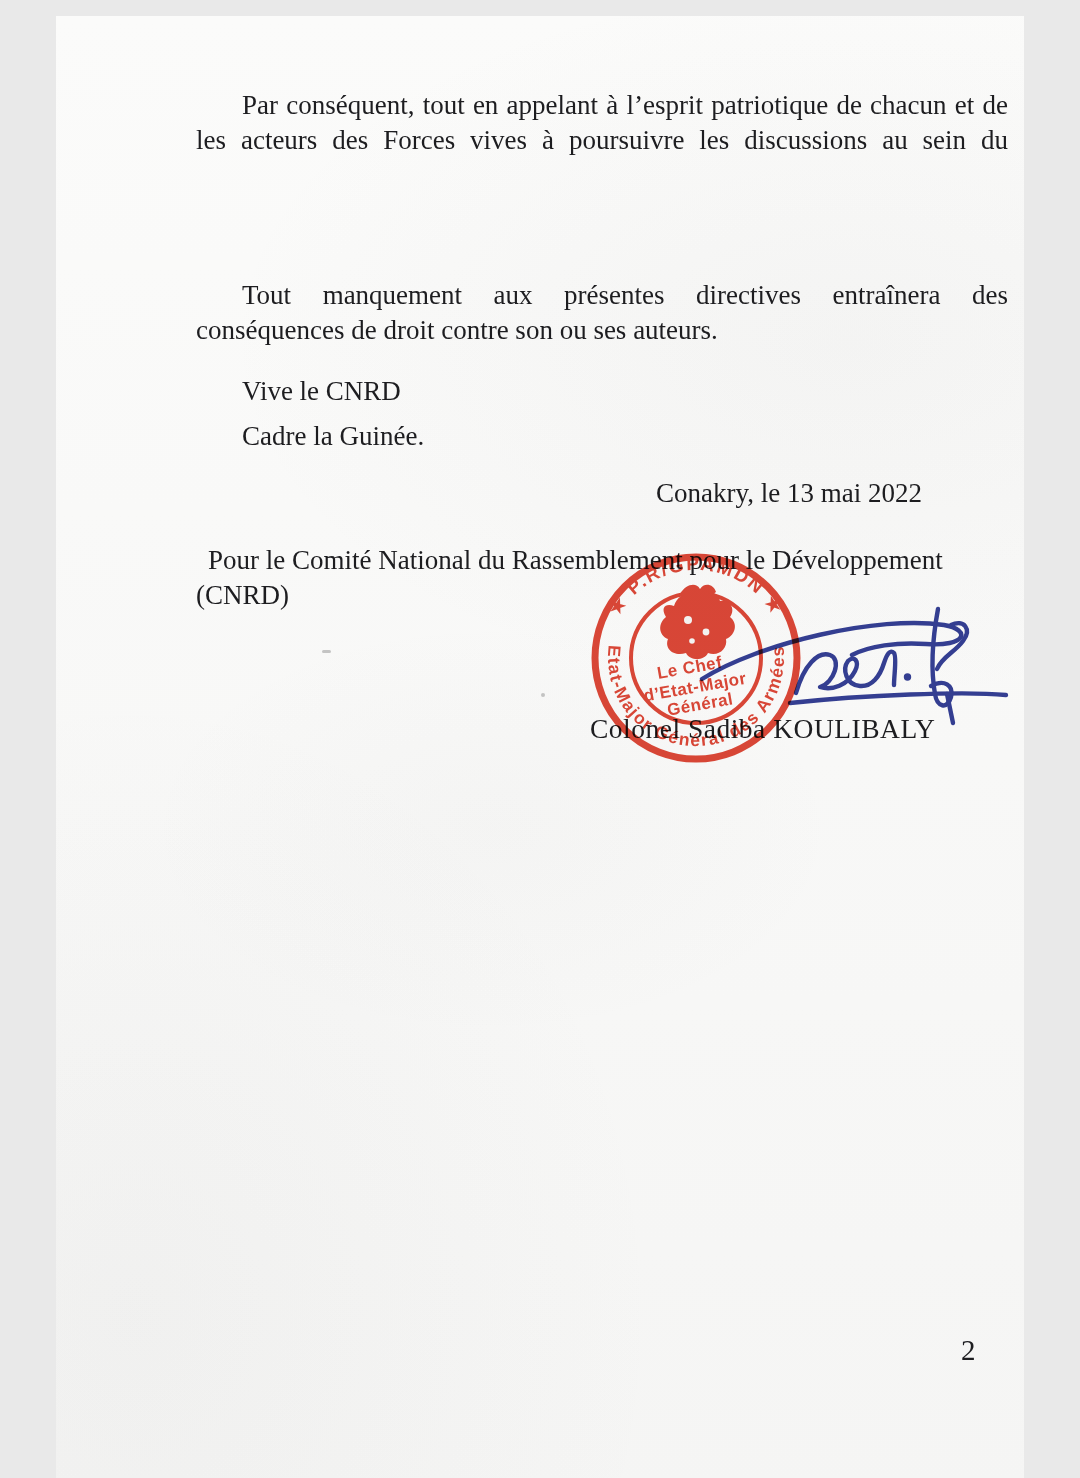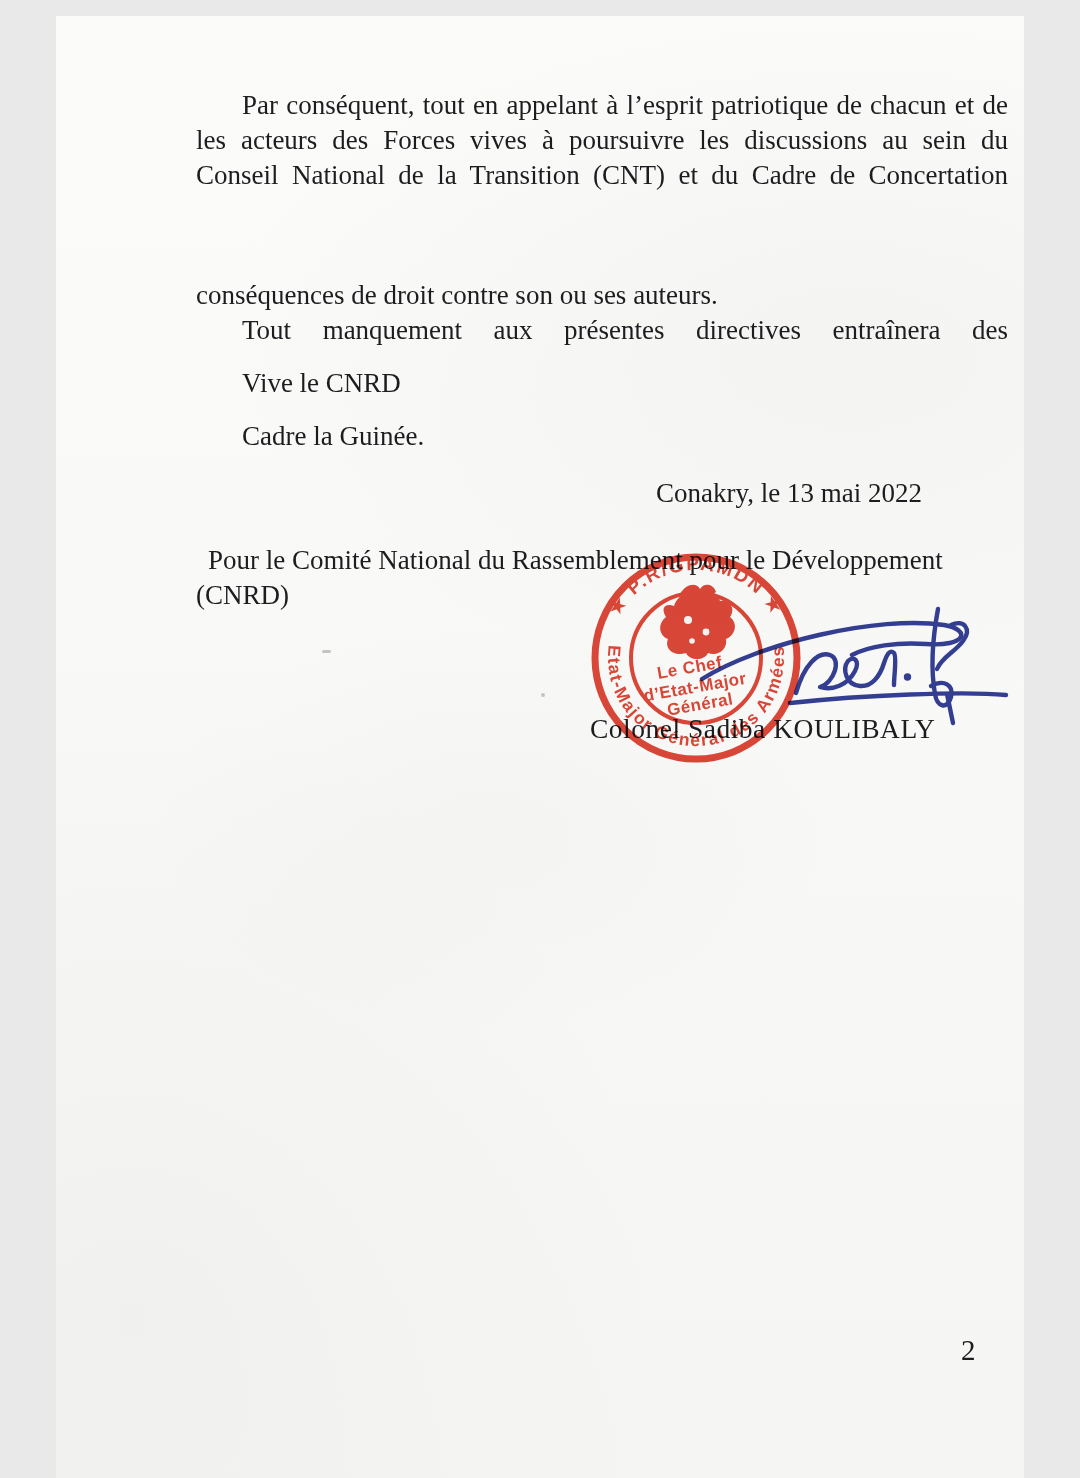--- a/index.html
+++ b/index.html
@@ -38,29 +38,28 @@
   .speck-dot { left: 485px; top: 677px; width: 4px; height: 4px; border-radius: 50%; }
 </style>
 </head>
 <body>
 
 <div class="page">
 
   <div class="textblock" style="top:72px">
     <div class="line indent">Par conséquent, tout en appelant à l’esprit patriotique de chacun et de</div>
     <div class="line">les acteurs des Forces vives à poursuivre les discussions au sein du</div>
-    <div class="line">Conseil National de la Transition (CNT) et du Cadre de Concertation</div>
   </div>
 
   <div class="textblock" style="top:262px">
+    <div class="line indent">Tout manquement aux présentes directives entraînera des</div>
     <div class="line last">conséquences de droit contre son ou ses auteurs.</div>
-    <div class="line indent">Tout manquement aux présentes directives entraînera des</div>
   </div>
 
-  <div class="plain" style="left:186px; top:350px">Vive le CNRD</div>
+  <div class="plain" style="left:186px; top:358px">Vive le CNRD</div>
   <div class="plain" style="left:186px; top:403px">Cadre la Guinée.</div>
 
   <div class="plain" style="left:600px; top:460px">Conakry, le 13 mai 2022</div>
 
   <div class="plain" style="left:152px; top:527px">Pour le Comité National du Rassemblement pour le Développement</div>
   <div class="plain" style="left:140px; top:562px">(CNRD)</div>
 
   <div class="signer">Colonel Sadiba KOULIBALY</div>
 
   <svg class="stamp-svg" viewBox="0 0 224 224" aria-hidden="true">

